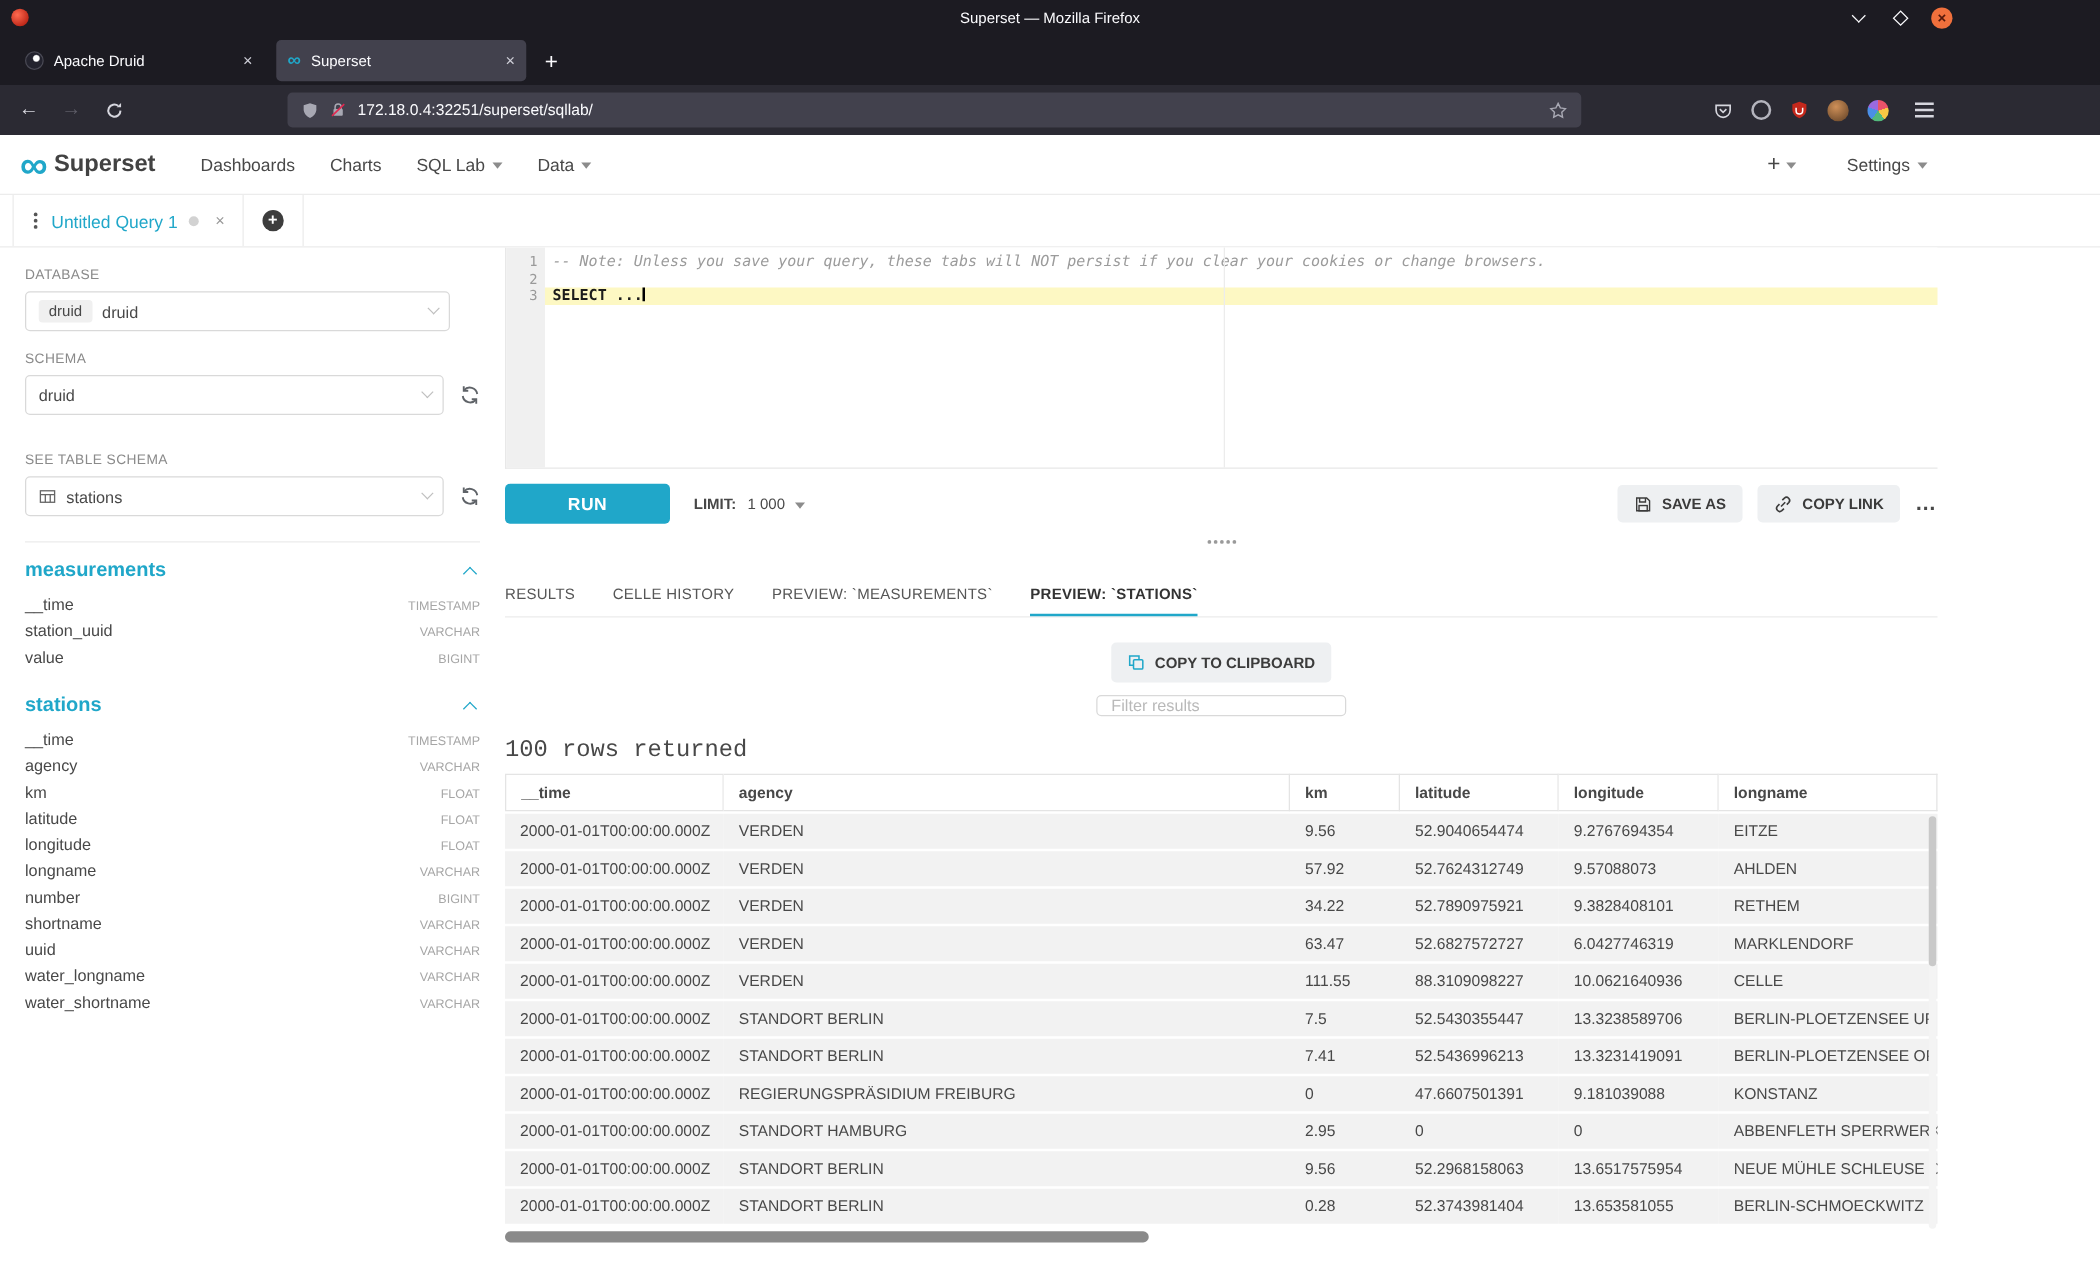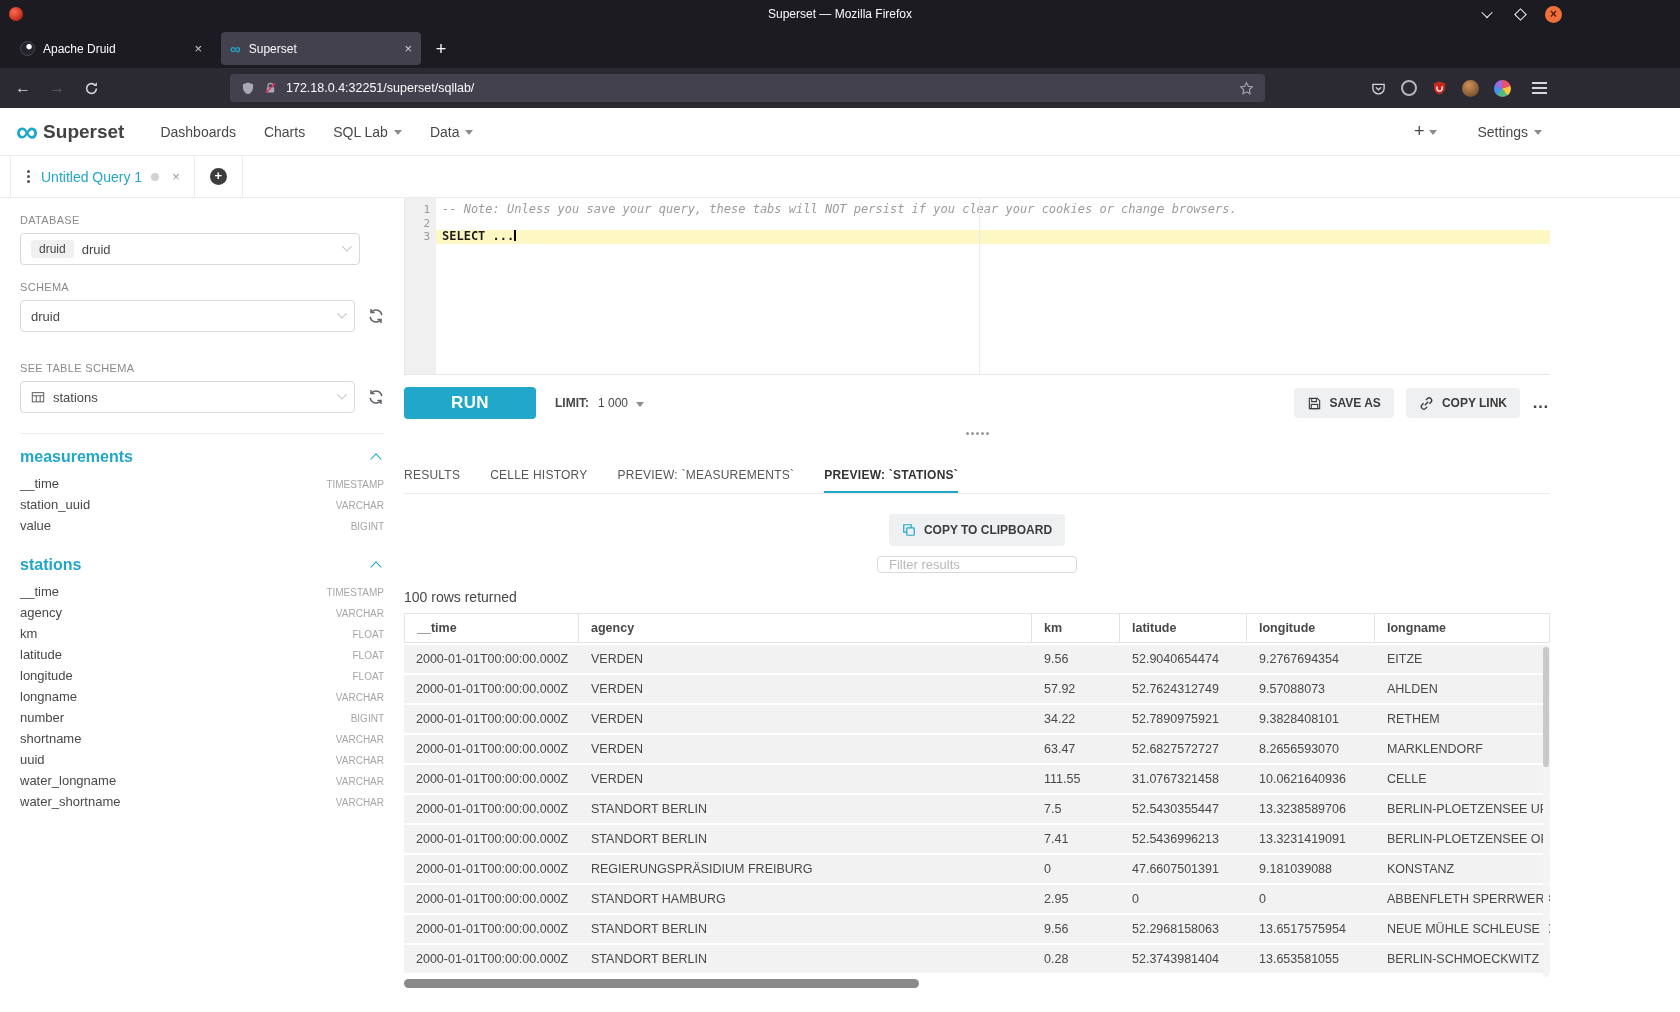--- a/index.html
+++ b/index.html
@@ -103,42 +103,42 @@
   .ln { padding-left:6px; white-space:pre; min-height:13.5px; }
   .ln-comment { color:#9b9b9b; font-style:italic; }
   .ln-active { background:#fdf8c3; }
   .sql-kw { font-weight:bold; color:#1c1c1c; }
   .cursor { display:inline-block; width:2px; height:11px; background:#000; vertical-align:-1px; }
   .print-margin { position:absolute; left:543px; top:0; bottom:0; width:1px; background:#ececec; }
 
   
   .sqlbar { display:flex; align-items:center; padding:12px 0 10px 0; }
   .run-btn { width:132px; height:32px; background:#20a7c9; color:#fff; border:none; border-radius:4px; font-weight:bold;
-             font-size:17px; letter-spacing:.4px; font-family:inherit; }
+             font-size:14px; letter-spacing:.4px; font-family:inherit; }
   .limit { display:flex; align-items:center; gap:9px; margin-left:19px; font-size:12px; color:#484848; }
   .limit .lab { font-weight:bold; }
   .limit-val { display:flex; align-items:center; gap:8px; }
   .sql-right { margin-left:auto; display:flex; align-items:center; gap:12px; }
   .btn-light { height:30px; display:flex; align-items:center; gap:8px; background:#eef0f2; border:none; border-radius:4px;
                padding:0 13px; font-size:12px; font-weight:bold; color:#3b3b3b; font-family:inherit; }
   .more-dots { font-size:17px; font-weight:bold; color:#484848; letter-spacing:1px; background:none; border:none; }
 
   .pane-handle { height:8px; display:flex; align-items:center; justify-content:center; }
   .hdots { width:3px; height:3px; border-radius:50%; background:#9a9a9a;
            box-shadow:-10px 0 0 #9a9a9a, -5px 0 0 #9a9a9a, 5px 0 0 #9a9a9a, 10px 0 0 #9a9a9a; }
 
   
   .rtabs { display:flex; gap:30px; border-bottom:1px solid #ececec; height:34px; align-items:flex-end;margin-top:23px; }
   .rtab { font-size:12px; color:#565656; padding-bottom:11px; letter-spacing:.02em; }
   .rtab.active { border-bottom:2px solid #20a7c9; font-weight:bold; color:#333; padding-bottom:9px; }
   .res-toolbar { display:flex; align-items:center; gap:10px; margin-top:20px;flex-direction:column; }
   .filter-input { flex:1; height:32px; border:1px solid #d9d9d9; border-radius:4px; padding:0 11px; font-size:13px;
                   color:#484848; font-family:inherit; outline:none; }
   .filter-input::placeholder { color:#b9b9b9; }
-  .rowcount { font-size:14px; color:#484848; margin:16px 0 6px; }
+  .rowcount { font-size:19px; color:#484848; margin:16px 0 6px;font-family:Liberation Mono, monospace; }
 
   .res-wrap { position:relative; }
   table.res { width:100%; border-collapse:separate; border-spacing:0 2px; table-layout:fixed; }
   .res th { background:#fff; font-size:12.5px; font-weight:bold; color:#484848; text-align:left; padding:7px 12px;
             border-top:1px solid #e4e4e4; border-bottom:1px solid #e4e4e4; border-right:1px solid #e4e4e4; white-space:nowrap; overflow:hidden; }
   .res th:first-child { border-left:1px solid #e4e4e4; }
   .res td { background:#f2f2f2; font-size:12.5px; color:#484848; padding:7px 12px; white-space:nowrap; overflow:hidden; }
   .vscroll { position:absolute; right:1px; top:36px; width:6px; height:330px; background:#f4f4f4; border-radius:3px; }
   .vscroll .vthumb { width:6px; height:120px; background:#c9c9c9; border-radius:3px; }
   .hscroll { height:9px; margin-top:4px; position:relative; }
@@ -515,29 +515,29 @@
               <td>52.7890975921</td>
               <td>9.3828408101</td>
               <td>RETHEM</td>
             </tr>
 
             <tr>
               <td>2000-01-01T00:00:00.000Z</td>
               <td>VERDEN</td>
               <td>63.47</td>
               <td>52.6827572727</td>
-              <td>8.2656593070</td>
+              <td>6.0427746319</td>
               <td>MARKLENDORF</td>
             </tr>
 
             <tr>
               <td>2000-01-01T00:00:00.000Z</td>
               <td>VERDEN</td>
               <td>111.55</td>
-              <td>31.0767321458</td>
+              <td>88.3109098227</td>
               <td>10.0621640936</td>
               <td>CELLE</td>
             </tr>
 
             <tr>
               <td>2000-01-01T00:00:00.000Z</td>
               <td>STANDORT BERLIN</td>
               <td>7.5</td>
               <td>52.5430355447</td>
               <td>13.3238589706</td>

